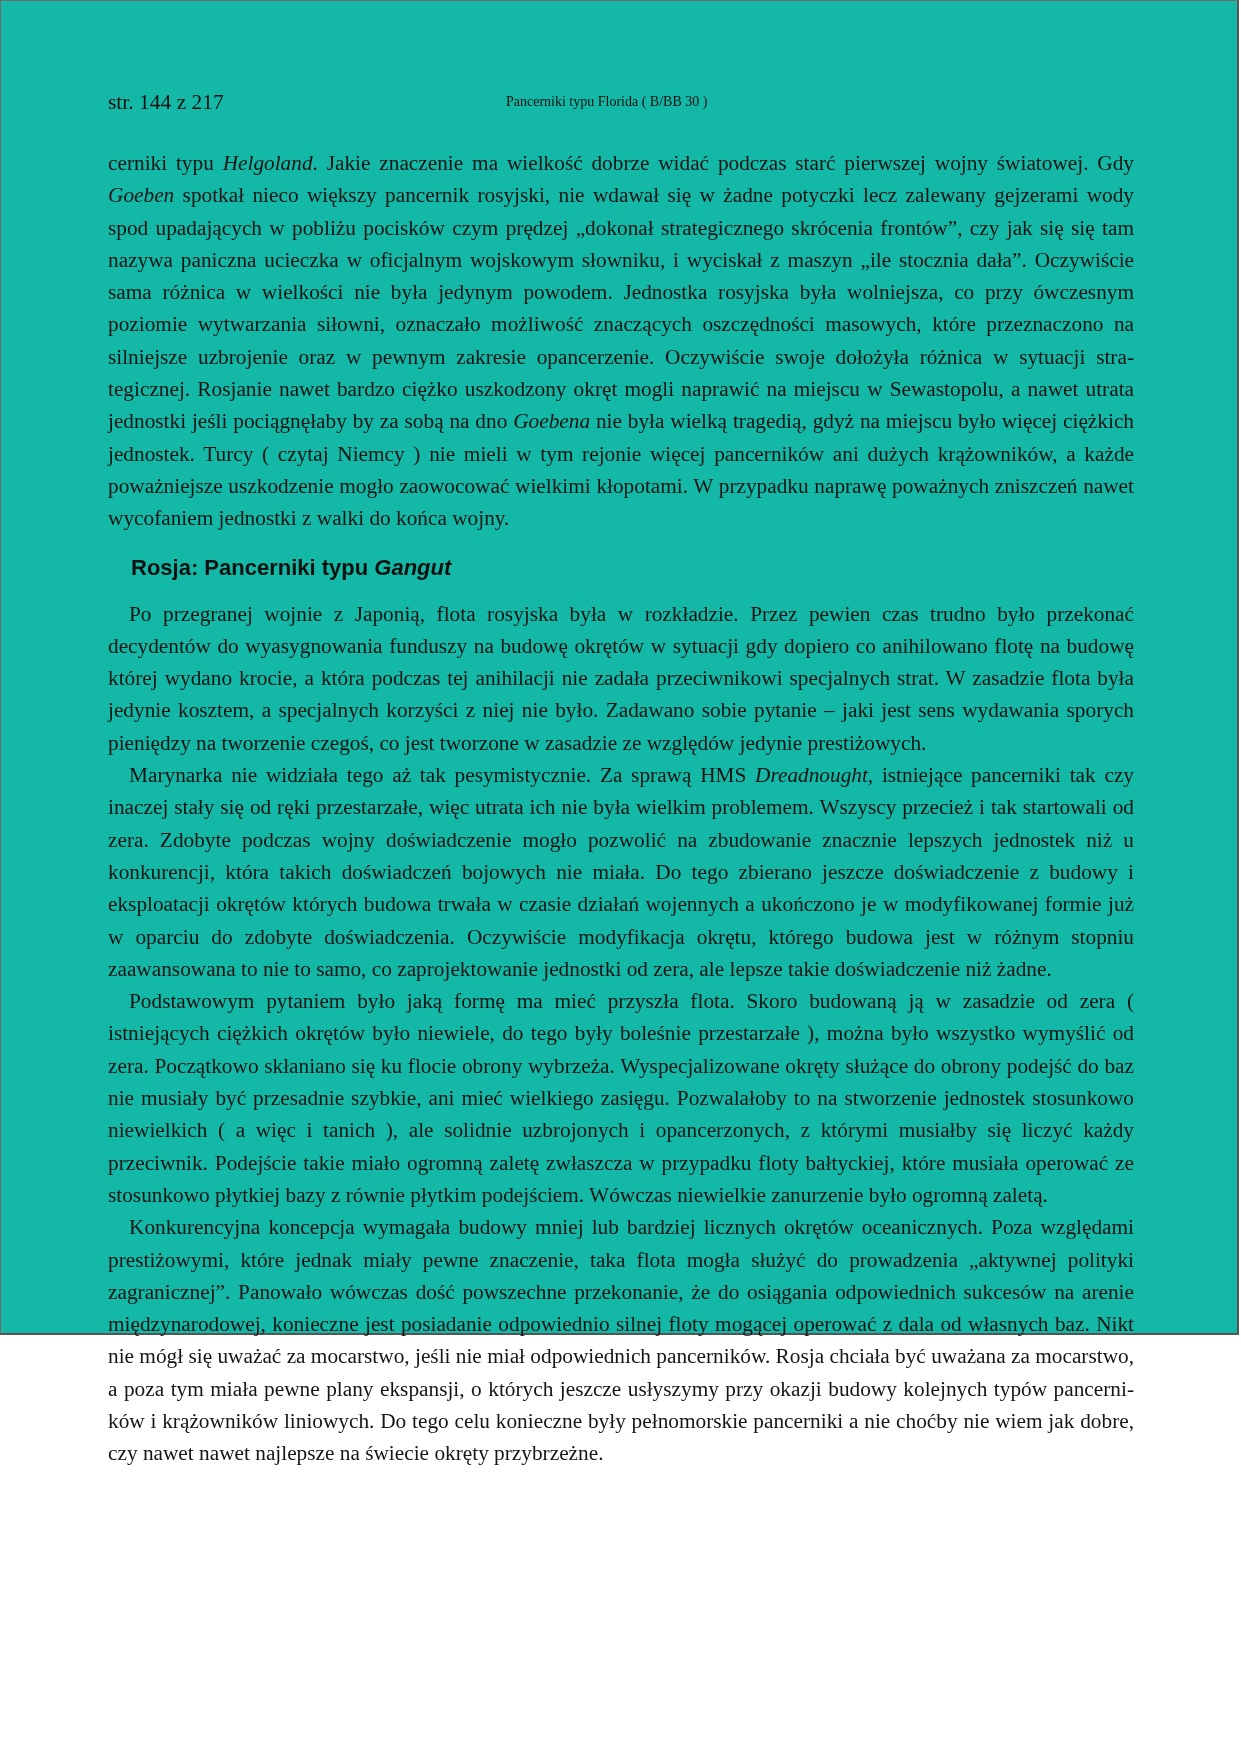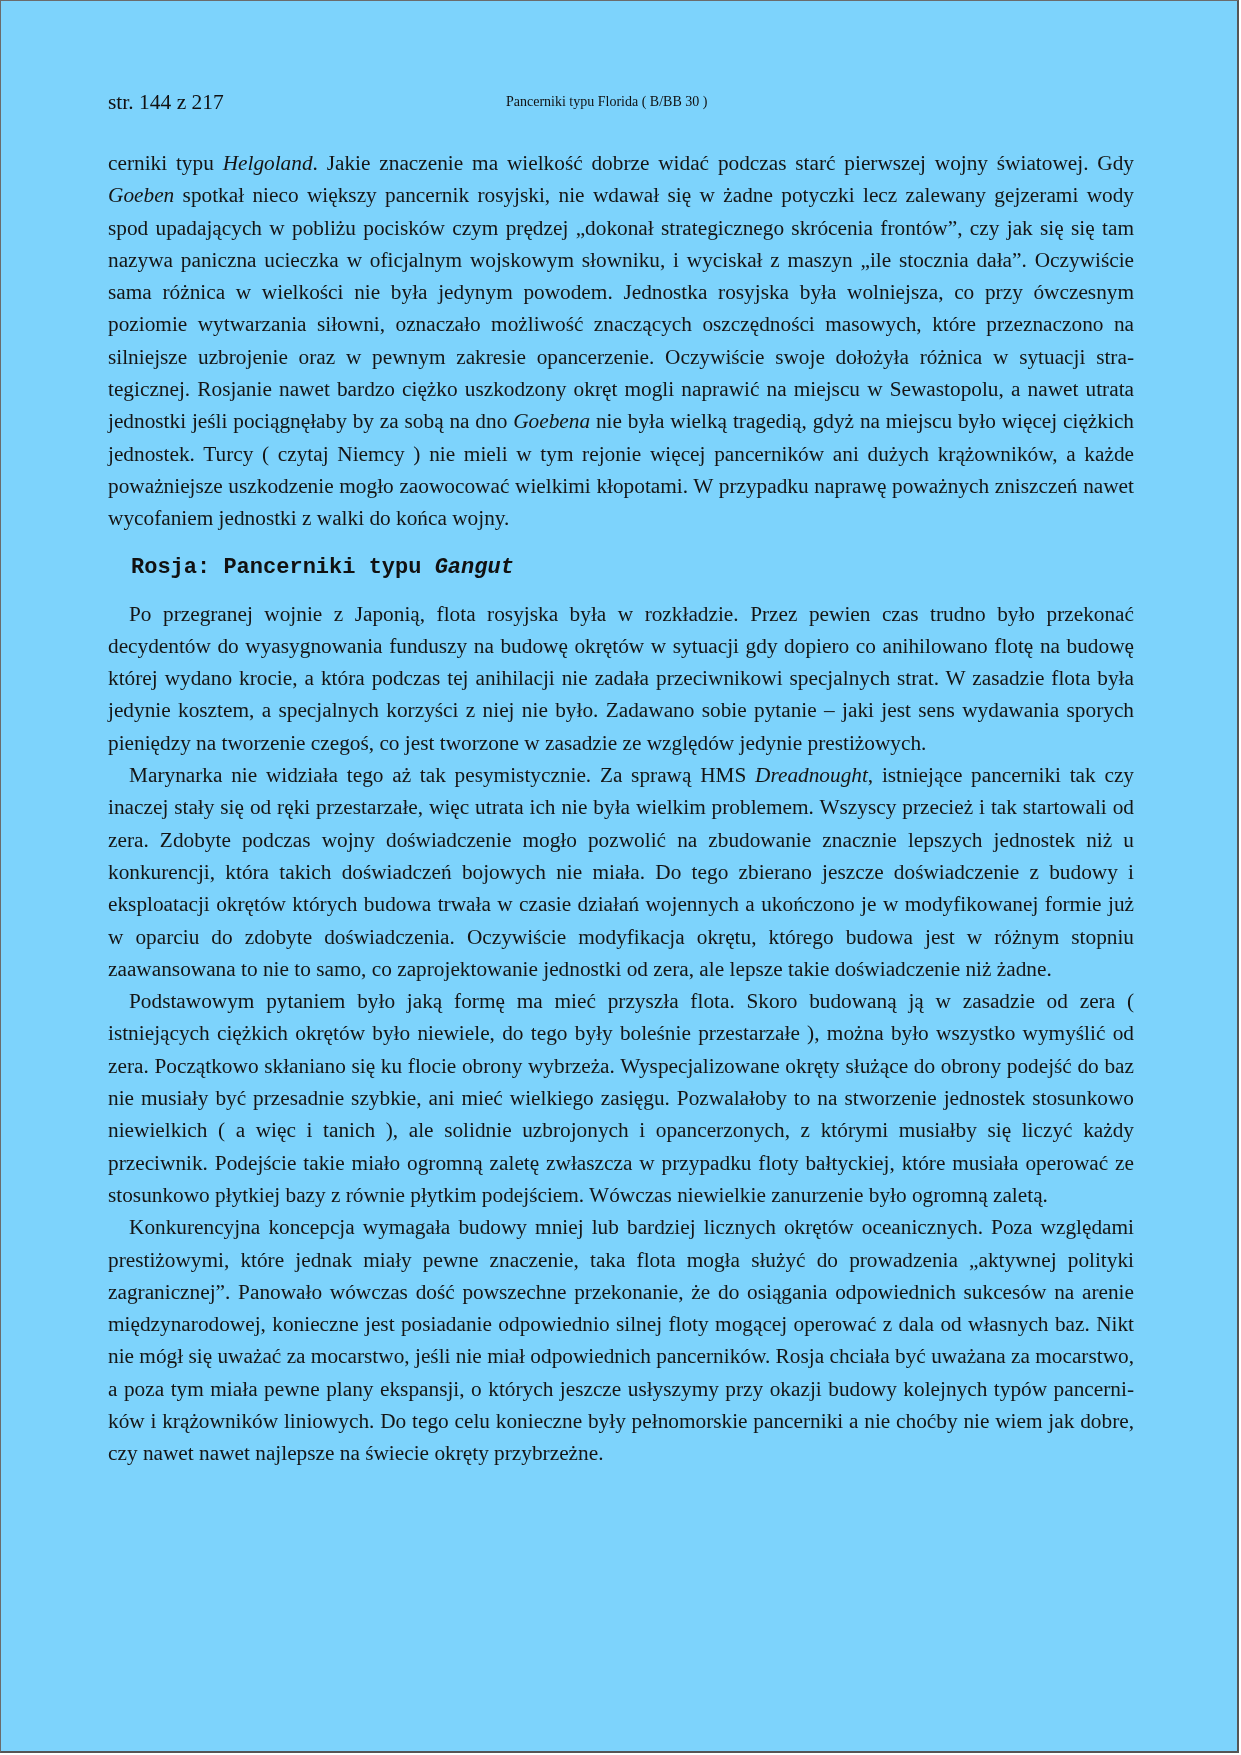--- a/index.html
+++ b/index.html
@@ -1,45 +1,45 @@
 <!DOCTYPE html>
 <html><head>
 <meta charset="utf-8">
 <style>
   html, body { margin: 0; padding: 0; background: #ffffff; }
   body { width: 1241px; height: 1755px; position: relative; overflow: hidden; }
   .page {
     position: absolute; left: 0; top: 0;
-    width: 1239px; height: 1753px;
+    width: 1239px; height: 1335px;
     border: 1px solid #6b6b6b;
     border-right: 2px solid #555;
     border-bottom: 2px solid #555;
     box-sizing: border-box;
-    background: #7dd3fc;
+    background: #14b8a6;
   }
   .header {
     position: absolute; top: 89px; left: 107px; width: 1026px; height: 30px;
     font-family: "Liberation Serif", "DejaVu Serif", serif;
     color: #111;
   }
   .page-num { position: absolute; left: 0; top: 0; font-size: 21.5px; }
   .running-title { position: absolute; left: 398px; top: 4px; font-size: 14px; }
   .content {
     position: absolute; left: 107px; top: 146px; width: 1026px;
     font-family: "Liberation Serif", "DejaVu Serif", serif;
     font-size: 21.3px;
     line-height: 32.3px;
     color: #151515;
     text-align: justify;
     hyphens: manual;
   }
   .content p { margin: 0; }
   .content p.indent { text-indent: 21px; }
   .section-title {
-    font-family: Liberation Mono, monospace;
+    font-family: Liberation Sans, sans-serif;
     font-weight: bold;
     font-size: 22px;
     line-height: 32px;
     margin: 17px 0 14px 23px;
     color: #111;
     text-align: left;
   }
   em { font-style: italic; }
 </style>
 </head>

